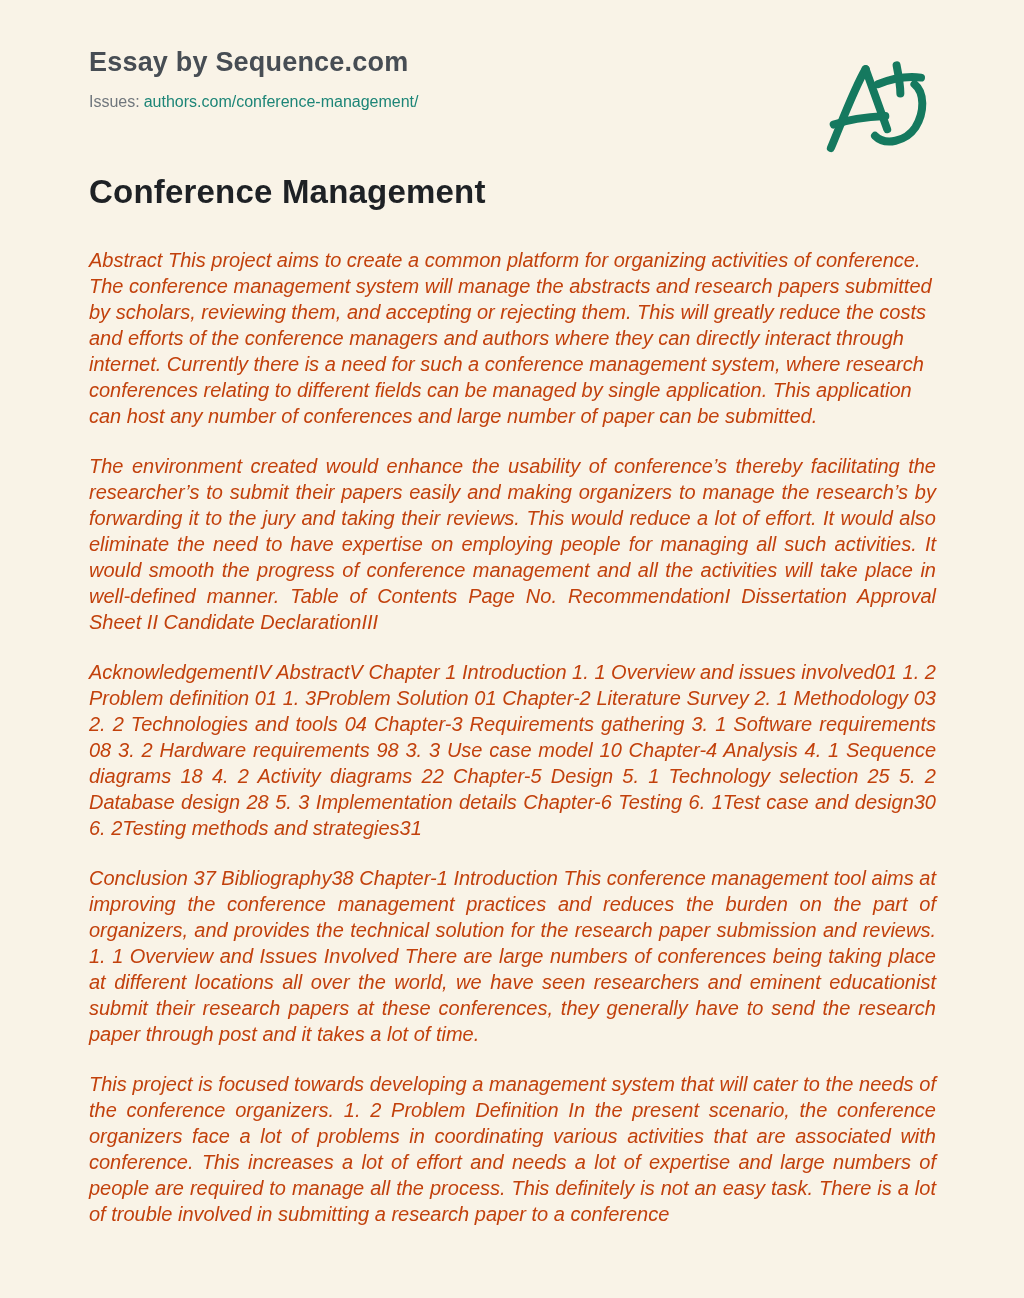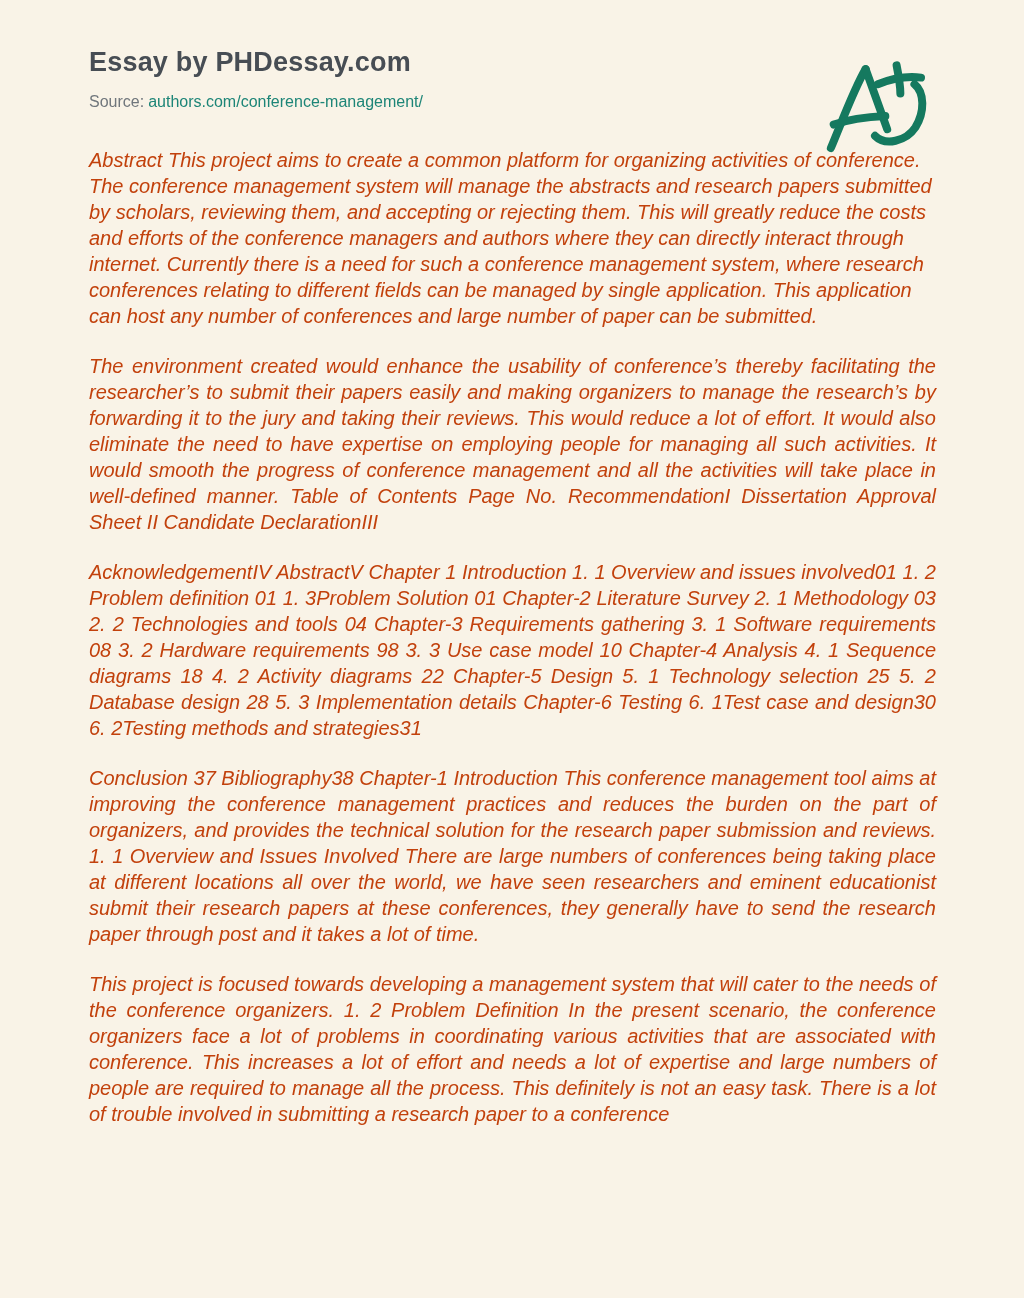--- a/index.html
+++ b/index.html
@@ -63,35 +63,36 @@
   }
   .align-left { text-align: left; }
   .align-justify { text-align: justify; }
 </style>
 </head>
 <body>
 
 <div class="clip">
   <div class="page">
 
-    <div class="site-title">Essay by PHDessay.com</div>
+    <div class="site-title">Essay by Sequence.com</div>
 
     <div class="source-line">
-      <span>Source:</span><a href="#">authors.com/conference-management/</a>
+      <span>Issues:</span><a href="#">authors.com/conference-management/</a>
     </div>
 
     <svg class="logo" viewBox="0 0 120 115" fill="none" stroke="#15795f" stroke-width="8.5" stroke-linecap="round">
       <path d="M13 98 C 24 72 38 34 50 14"></path>
       <path d="M50 14 C 57 34 66 58 73 78"></path>
       <path d="M16 73 C 34 67 52 65 71 64"></path>
       <path d="M83 10 C 85 20 87 30 87 40"></path>
       <path d="M63 30 C 78 24 94 21 109 23"></path>
       <path d="M102 30 C 113 39 113 60 103 76 C 93 91 71 96 60 85"></path>
     </svg>
 
+    <h1 class="article-title">Conference Management</h1>
 
     <div class="body-text">
       <p class="align-left">Abstract This project aims to create a common platform for organizing activities of conference. The conference management system will manage the abstracts and research papers submitted by scholars, reviewing them, and accepting or rejecting them. This will greatly reduce the costs and efforts of the conference managers and authors where they can directly interact through internet. Currently there is a need for such a conference management system, where research conferences relating to different fields can be managed by single application. This application can host any number of conferences and large number of paper can be submitted.</p>
       <p class="align-justify">The environment created would enhance the usability of conference’s thereby facilitating the researcher’s to submit their papers easily and making organizers to manage the research’s by forwarding it to the jury and taking their reviews. This would reduce a lot of effort. It would also eliminate the need to have expertise on employing people for managing all such activities. It would smooth the progress of conference management and all the activities will take place in well-defined manner. Table of Contents Page No. RecommendationI Dissertation Approval Sheet II Candidate DeclarationIII</p>
       <p class="align-justify">AcknowledgementIV AbstractV Chapter 1 Introduction 1. 1 Overview and issues involved01 1. 2 Problem definition 01 1. 3Problem Solution 01 Chapter-2 Literature Survey 2. 1 Methodology 03 2. 2 Technologies and tools 04 Chapter-3 Requirements gathering 3. 1 Software requirements 08 3. 2 Hardware requirements 98 3. 3 Use case model 10 Chapter-4 Analysis 4. 1 Sequence diagrams 18 4. 2 Activity diagrams 22 Chapter-5 Design 5. 1 Technology selection 25 5. 2 Database design 28 5. 3 Implementation details Chapter-6 Testing 6. 1Test case and design30 6. 2Testing methods and strategies31</p>
       <p class="align-justify">Conclusion 37 Bibliography38 Chapter-1 Introduction This conference management tool aims at improving the conference management practices and reduces the burden on the part of organizers, and provides the technical solution for the research paper submission and reviews. 1. 1 Overview and Issues Involved There are large numbers of conferences being taking place at different locations all over the world, we have seen researchers and eminent educationist submit their research papers at these conferences, they generally have to send the research paper through post and it takes a lot of time.</p>
       <p class="align-justify">This project is focused towards developing a management system that will cater to the needs of the conference organizers. 1. 2 Problem Definition In the present scenario, the conference organizers face a lot of problems in coordinating various activities that are associated with conference. This increases a lot of effort and needs a lot of expertise and large numbers of people are required to manage all the process. This definitely is not an easy task. There is a lot of trouble involved in submitting a research paper to a conference</p>
     </div>
 
   </div>

